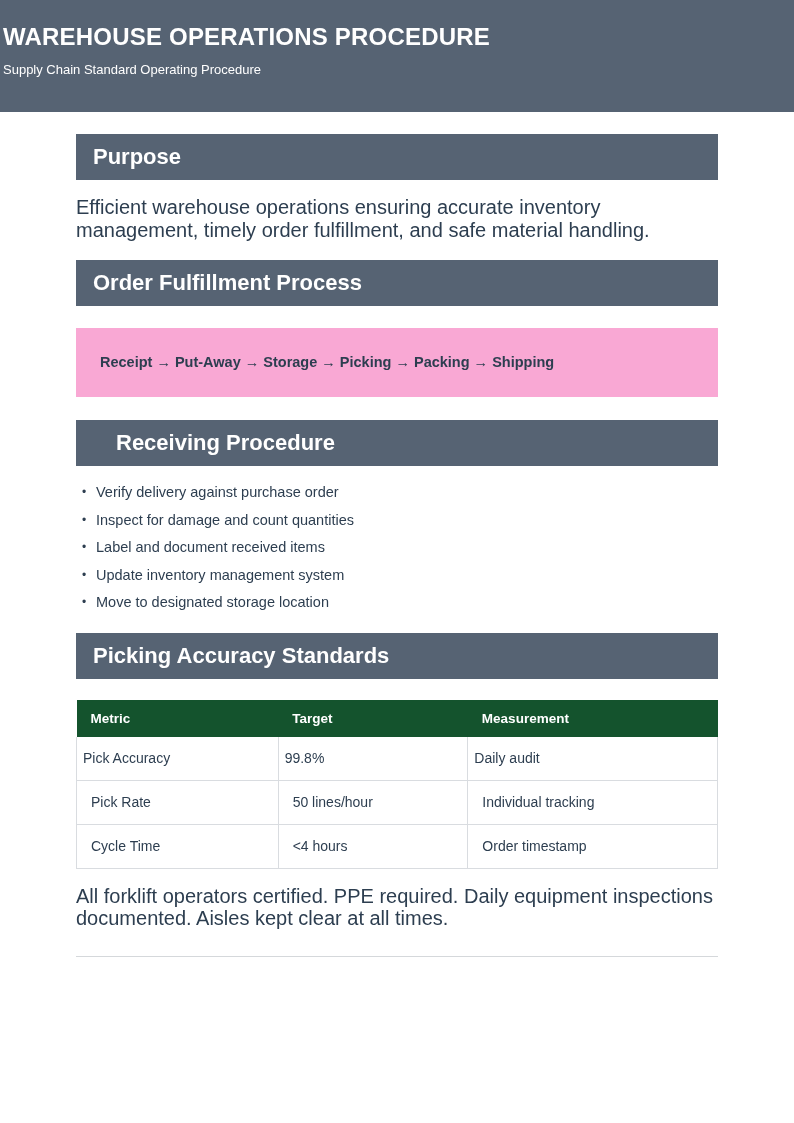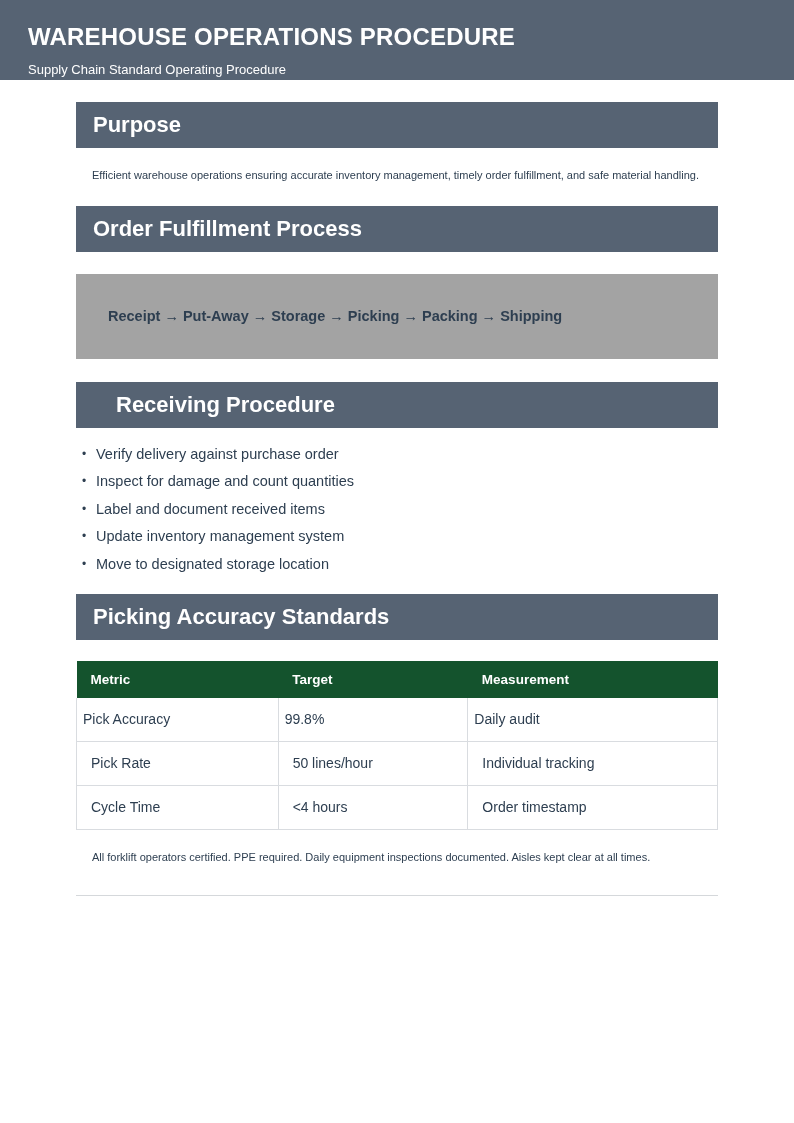--- a/index.html
+++ b/index.html
@@ -12,22 +12,22 @@
   body {
     width: 794px;
     height: 1123px;
     overflow: hidden;
     color: #2d3e50;
   }
 
   
   .header-band {
     background: #566373;
-    height: 80px;
-    padding: 24px 20px 0 28px;
+    height: 112px;
+    padding: 24px 20px 0 3px;
   }
   .header-title {
     margin: 0;
     color: #ffffff;
     font-size: 24px;
     line-height: 26px;
     font-weight: bold;
     letter-spacing: 0.2px;
   }
   .header-subtitle {
@@ -52,31 +52,31 @@
     font-weight: bold;
     padding: 12px 17px;
   }
   .bar-purpose   { margin-top: 22px; }
   .bar-order     { margin-top: 19px; }
   .bar-receiving { margin-top: 23px; padding-left: 40px; }
   .bar-picking   { margin-top: 16px; }
   .bar-safety    { margin-top: 21px; }
 
   .para {
-    margin: 16px 0 0 16px;
-    font-size: 11px;
+    margin: 16px 0 0 0;
+    font-size: 20px;
     line-height: 22.5px;
     color: #2d3e50;
   }
 
   
   .flow-box {
     margin-top: 22px;
-    background: #a3a3a3;
-    padding: 32px;
+    background: #f9a8d4;
+    padding: 24px;
   }
   .flow-text {
     font-size: 14.5px;
     line-height: 21px;
     font-weight: bold;
     color: #2d3e50;
   }
 
   
   .steps-list {

